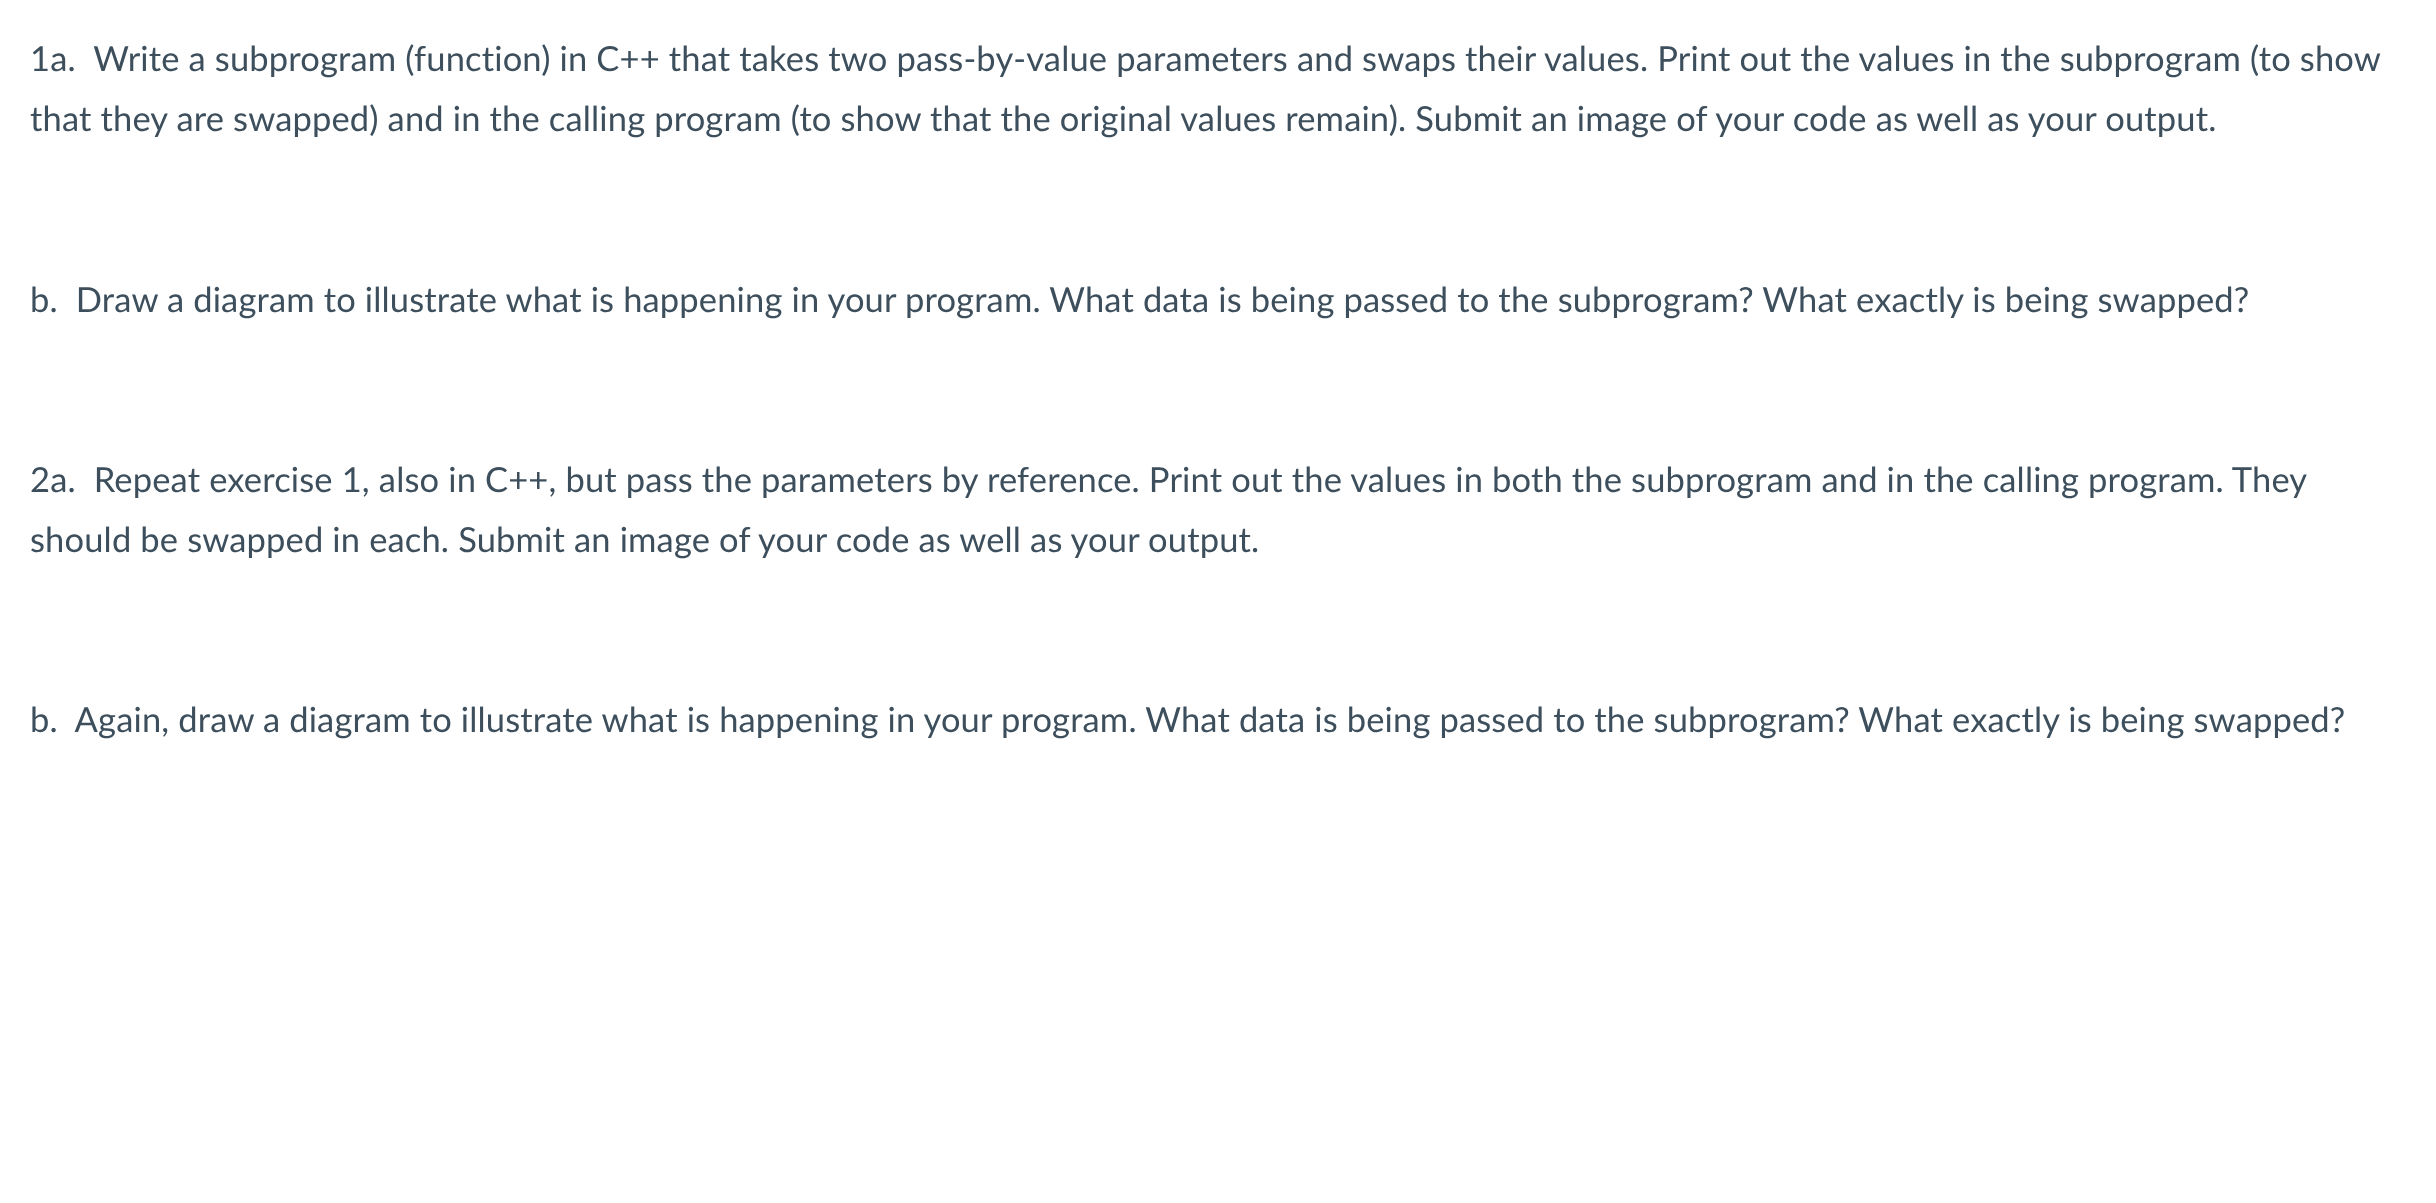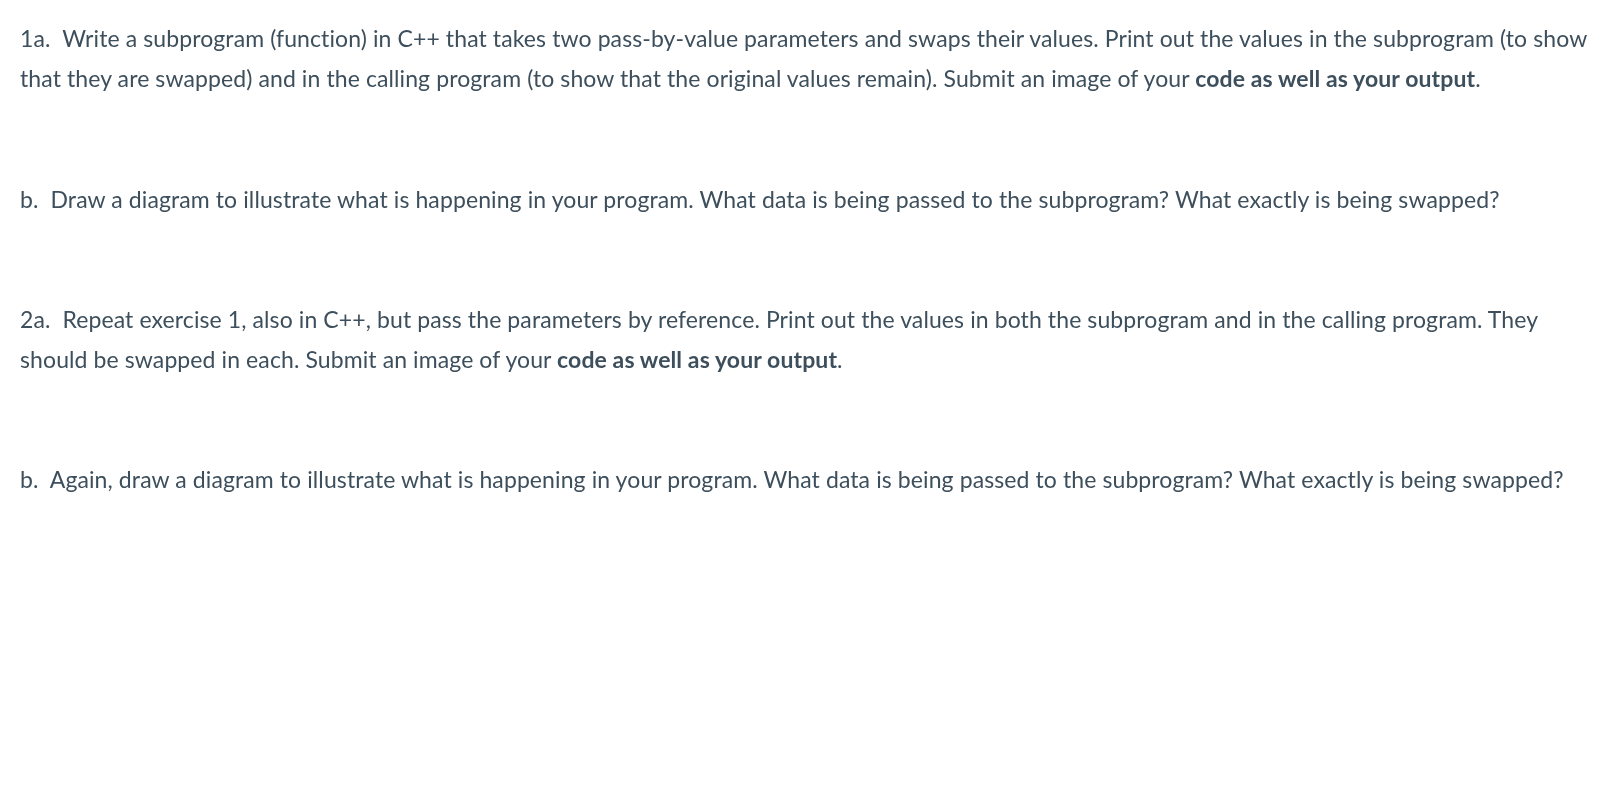--- a/index.html
+++ b/index.html
@@ -12,21 +12,21 @@
       font-size: 23px;
       line-height: 1.75;
       letter-spacing: 0.1px;
     }
     p {
     }
     p.gap-after {
       margin-bottom: 80px;
     }
     strong {
-      font-weight: 700;
+      font-weight: 400;
       text-align: center;
     }
   </style>
 </head>
 <body>
 
 <p class="gap-after">
   <span>1a.</span>&nbsp;&nbsp;<span>Write a subprogram (function) in C++ that takes two pass-by-value parameters and swaps their values. Print out the values in the subprogram (to show that they are swapped) and in the calling program (to show that the original values remain).  Submit an image of your </span><strong>code as well as your output</strong><span>.</span>
 </p>
 

